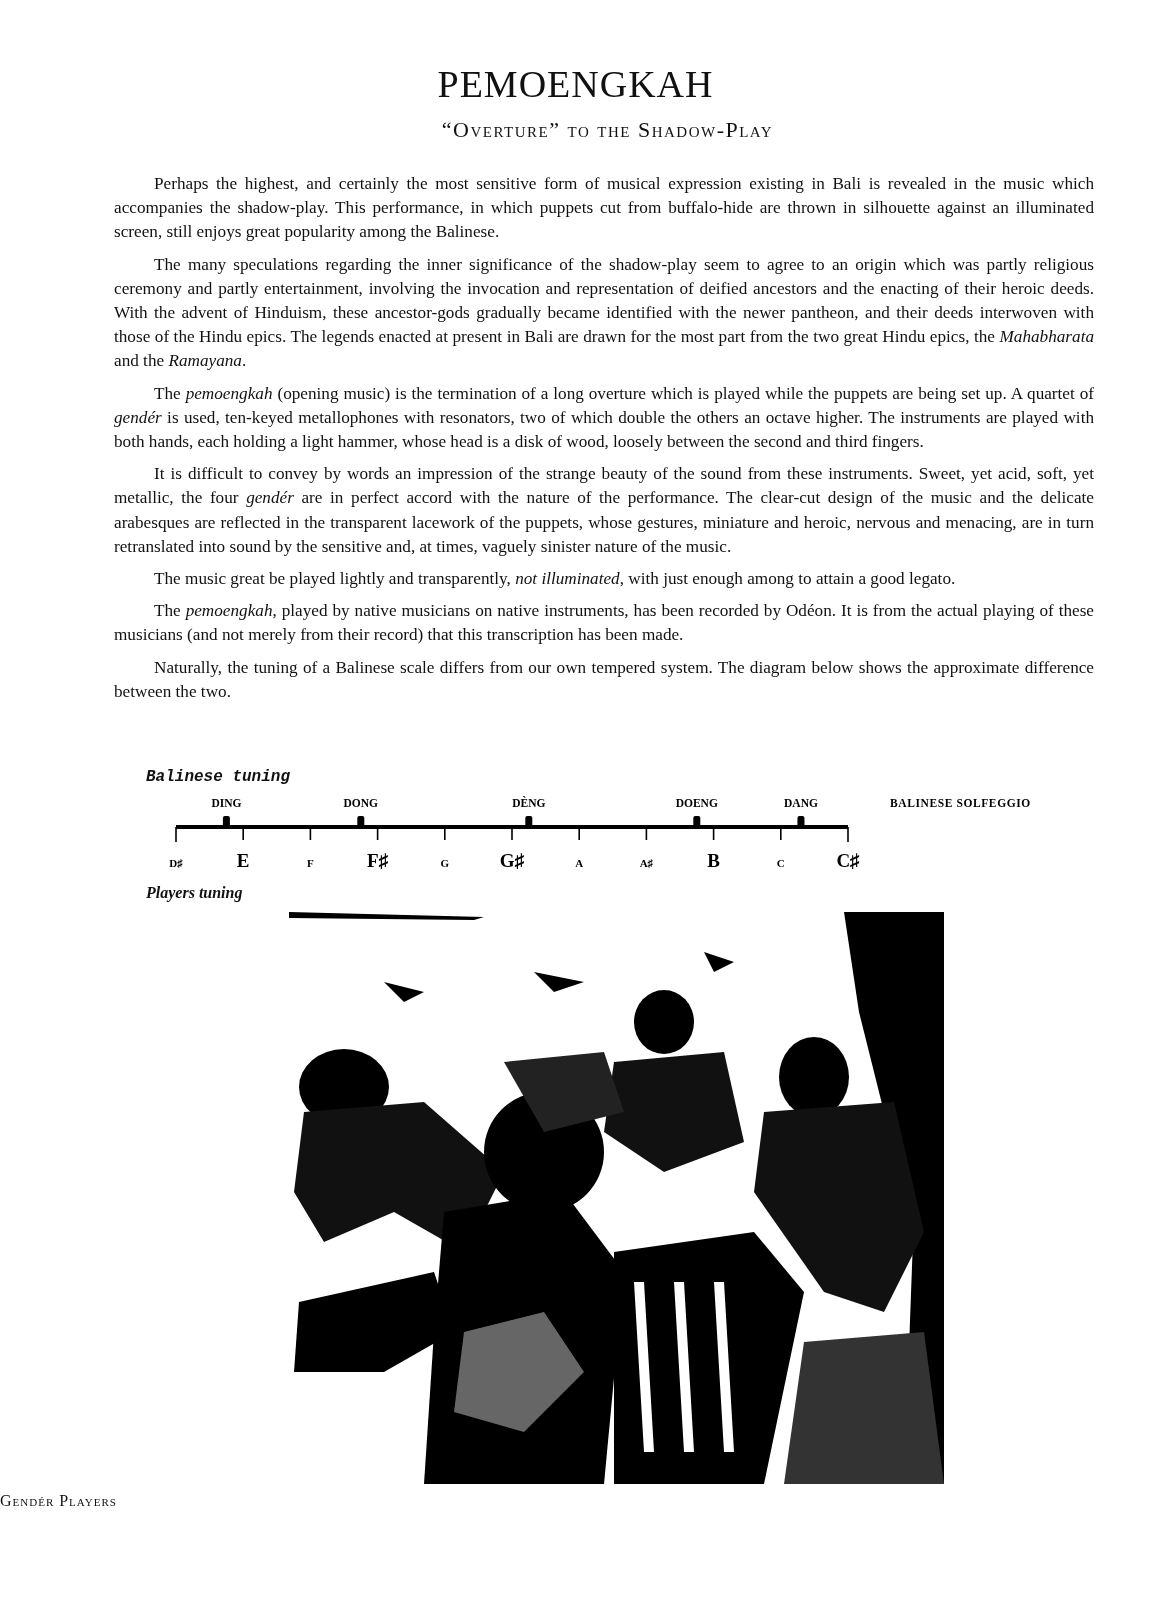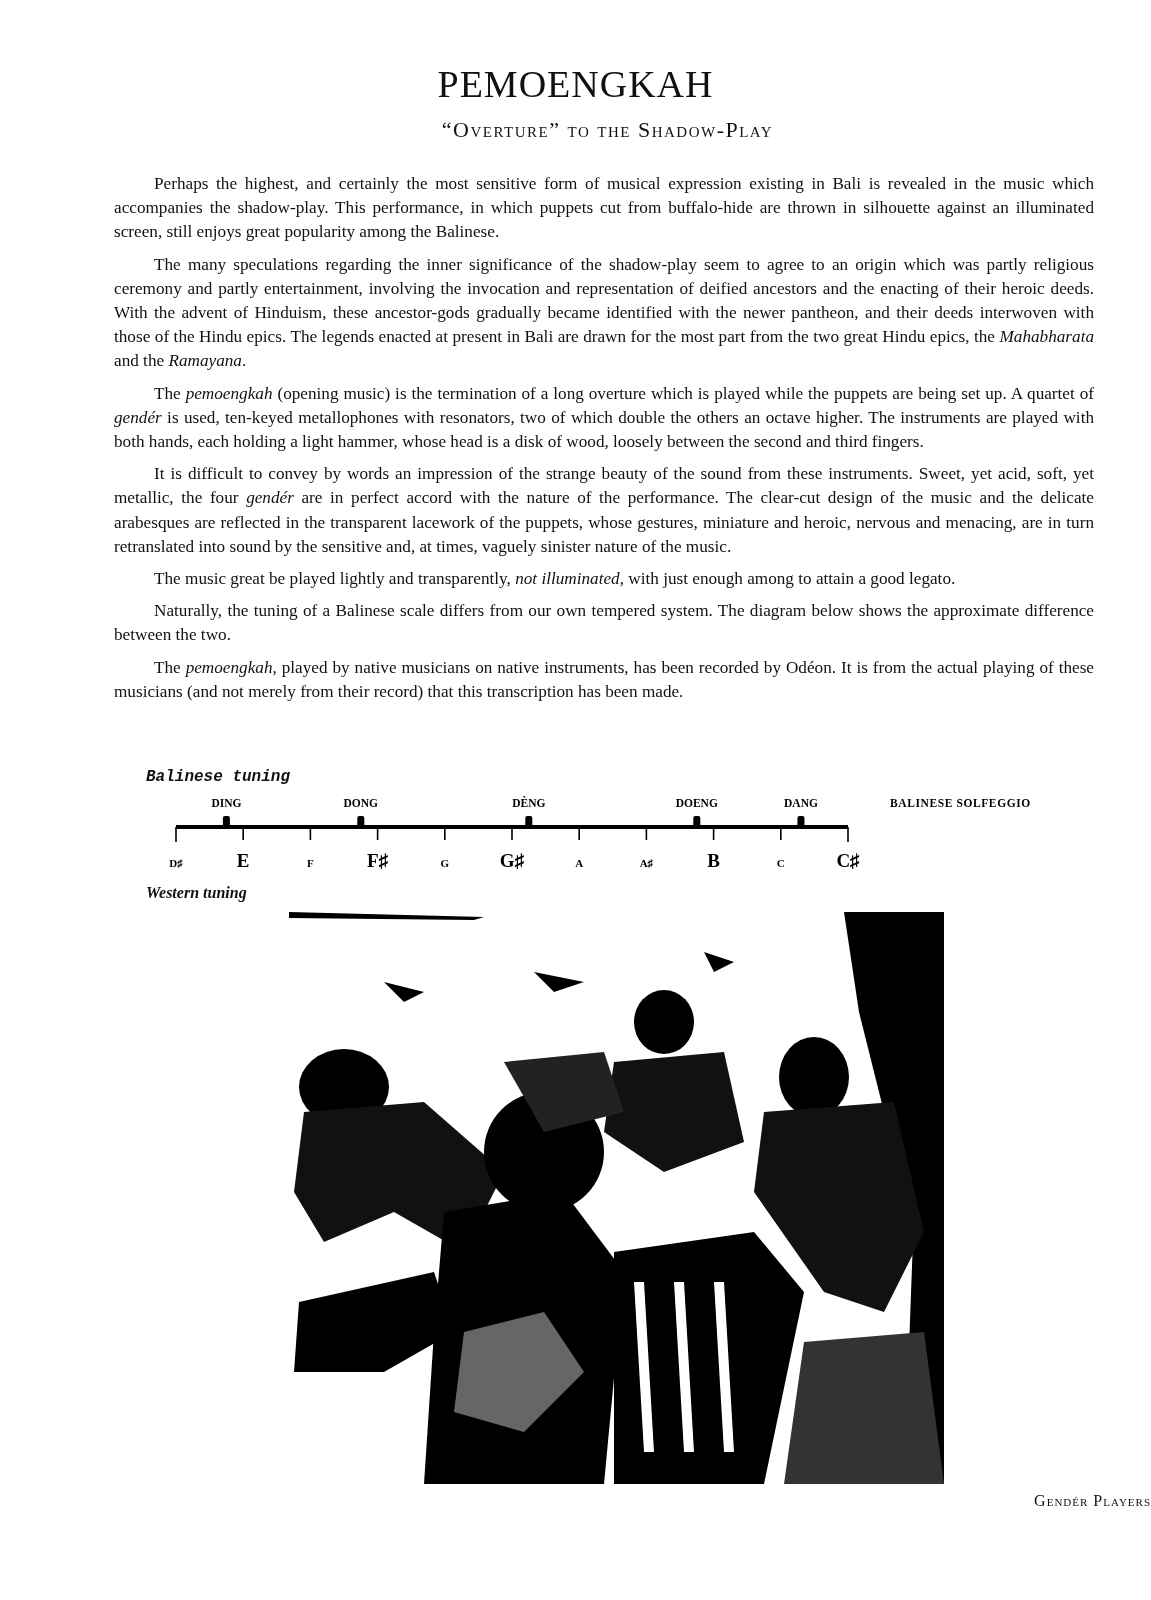--- a/index.html
+++ b/index.html
@@ -10,41 +10,41 @@
   .subtitle { position:absolute; top:117px; left:0; width:1151px; text-align:center;
               font-size:22px; font-variant:small-caps; letter-spacing:1.5px;padding-left:32px; }
   .body { position:absolute; top:164px; left:106px; width:996px; font-size:17.2px;
           line-height:24.2px; text-align:justify; }
   .body p { margin:8px; text-indent:40px; }
   .body i { font-style:italic; }
   .label-it { position:absolute; font-style:italic; font-size:16px; font-weight:bold; }
   .diagram { position:absolute; top:790px; left:160px; width:940px; height:90px; }
   .diagram text { font-family:"Liberation Serif",serif; }
   .photo { position:absolute; top:912px; left:284px; width:660px; height:572px; }
-  .caption { position:absolute; top:1492px; left:0; width:1151px; text-align:right;
+  .caption { position:absolute; top:1492px; left:0; width:1151px; text-align:left;
              font-size:16px; font-variant:small-caps; letter-spacing:1px; }
 </style>
 </head>
 <body>
 
 <div class="title">PEMOENGKAH</div>
 <div class="subtitle">“Overture” to the Shadow-Play</div>
 
 <div class="body" id="body-text">
     <p><span>Perhaps the highest, and certainly the most sensitive form of musical expression existing in Bali is revealed in the music which accompanies the shadow-play.  This performance, in which puppets cut from buffalo-hide are thrown in silhouette against an illuminated screen, still enjoys great popularity among the Balinese.</span></p>
     <p><span>The many speculations regarding the inner significance of the shadow-play seem to agree to an origin which was partly religious ceremony and partly entertainment, involving the invocation and representation of deified ancestors and the enacting of their heroic deeds.  With the advent of Hinduism, these ancestor-gods gradually became identified with the newer pantheon, and their deeds interwoven with those of the Hindu epics.  The legends enacted at present in Bali are drawn for the most part from the two great Hindu epics, the </span><i>Mahabharata</i><span> and the </span><i>Ramayana</i><span>.</span></p>
     <p><span>The </span><i>pemoengkah</i><span> (opening music) is the termination of a long overture which is played while the puppets are being set up.  A quartet of </span><i>gendér</i><span> is used, ten-keyed metallophones with resonators, two of which double the others an octave higher.  The instruments are played with both hands, each holding a light hammer, whose head is a disk of wood, loosely between the second and third fingers.</span></p>
     <p><span>It is difficult to convey by words an impression of the strange beauty of the sound from these instruments. Sweet, yet acid, soft, yet metallic, the four </span><i>gendér</i><span> are in perfect accord with the nature of the performance.  The clear-cut design of the music and the delicate arabesques are reflected in the transparent lacework of the puppets, whose gestures, miniature and heroic, nervous and menacing, are in turn retranslated into sound by the sensitive and, at times, vaguely sinister nature of the music.</span></p>
     <p><span>The music great be played lightly and transparently, </span><i>not illuminated</i><span>, with just enough among to attain a good legato.</span></p>
+    <p><span>The </span><i>pemoengkah</i><span>, played by native musicians on native instruments, has been recorded by Odéon.  It is from the actual playing of these musicians (and not merely from their record) that this transcription has been made.</span></p>
     <p><span>Naturally, the tuning of a Balinese scale differs from our own tempered system.  The diagram below shows the approximate difference between the two.</span></p>
-    <p><span>The </span><i>pemoengkah</i><span>, played by native musicians on native instruments, has been recorded by Odéon.  It is from the actual playing of these musicians (and not merely from their record) that this transcription has been made.</span></p>
   </div>
 
 <div class="label-it" style="top:768px;left:146px;font-family:Liberation Mono, monospace;">Balinese tuning</div>
-<div class="label-it" style="top:884px;left:146px;">Western tuning</div>
+<div class="label-it" style="top:884px;left:146px;">Players tuning</div>
 
 <svg class="diagram" id="diagram" viewBox="0 0 940 90">
   <line x1="16" y1="37" x2="688" y2="37" stroke="#000" stroke-width="4"></line>
   <text x="730" y="17" font-size="11.5" font-weight="bold" letter-spacing="0.6">BALINESE SOLFEGGIO</text>
   <g id="western-marks">
       <line x1="16" x2="16" y1="37" y2="52" stroke="#000" stroke-width="1.6"></line>
       <text x="16" y="77" text-anchor="middle" font-size="11" font-weight="bold">D♯</text>
       <line x1="83.2" x2="83.2" y1="37" y2="50" stroke="#000" stroke-width="1.6"></line>
       <text x="83.2" y="77" text-anchor="middle" font-size="19" font-weight="bold">E</text>
       <line x1="150.4" x2="150.4" y1="37" y2="50" stroke="#000" stroke-width="1.6"></line>

